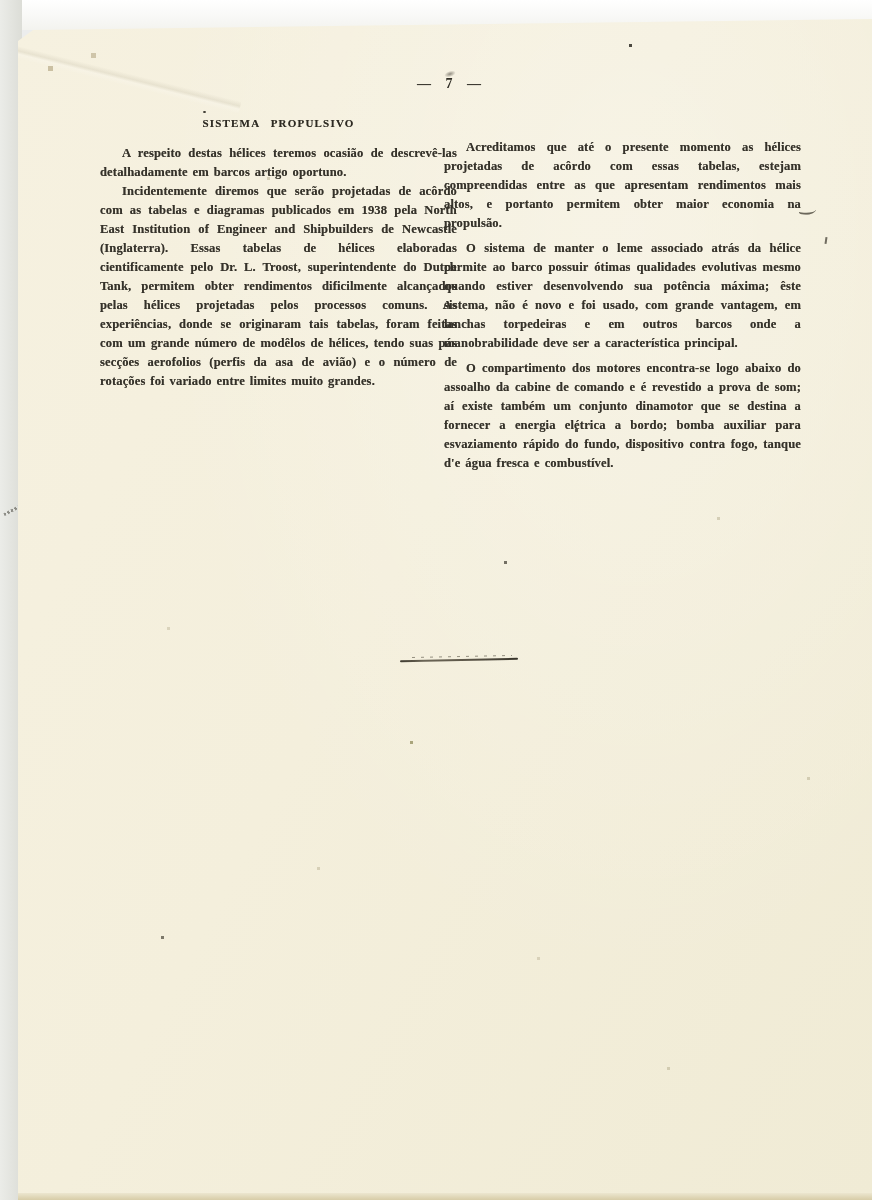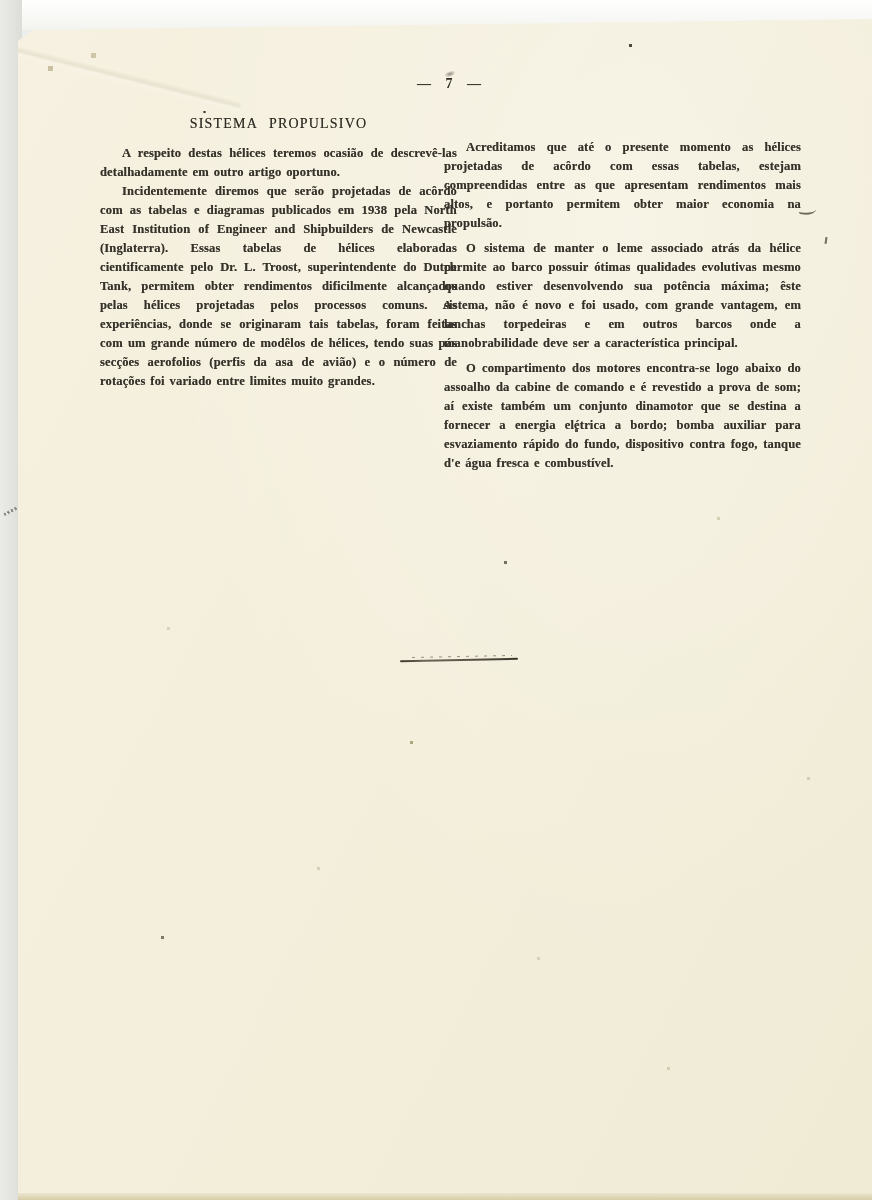--- a/index.html
+++ b/index.html
@@ -37,21 +37,21 @@
   .smudge{position:absolute;left:426px;top:53px;width:12px;height:6px;border-radius:50%;
     transform:rotate(-18deg);
     background:radial-gradient(rgba(60,55,45,.55),rgba(60,55,45,0) 70%);}
   .col{position:absolute;width:357px;font-size:12.6px;line-height:19px;font-weight:bold;
     text-align:justify;letter-spacing:.12px;word-spacing:1.6px;color:#35322a;
     text-shadow:0 0 .4px rgba(49,46,38,.55);}
   .col-left{left:82px;top:97px;}
   .col-right{left:426px;top:100px;margin-top:20px;}
   .col p{margin:0;text-indent:22px;}
   .col-right p + p{margin-top:6px;}
-  h1.title{font-size:14px;line-height:17px;font-weight:normal;text-align:center;
+  h1.title{font-size:11px;line-height:17px;font-weight:bold;text-align:center;
     letter-spacing:1.2px;word-spacing:7px;margin:0 0 12px 0;color:#2e2b23;position:relative;}
   .title-dot{position:absolute;left:103px;top:-4px;width:3px;height:2px;border-radius:50%;
     background:#3a372e;}
   
   .strike-line{position:absolute;left:382px;top:638px;width:118px;height:6px;
     transform:rotate(-1.2deg);}
   .strike-line::before{content:"";position:absolute;left:0;top:3px;width:118px;height:2px;
     background:linear-gradient(90deg,#3f3b30,#6b6556 20%,#5d5749 55%,#3f3b30 92%,#36332a);
     border-radius:1px;}
   .strike-line::after{content:"";position:absolute;left:12px;top:0;width:100px;height:1px;
@@ -88,21 +88,21 @@
 <div class="sheet">
   <div class="crease"></div>
   <div class="specks"></div>
 
   <div class="page-number">— 7 —</div>
   <div class="smudge"></div>
 
   <div class="col col-left">
     <h1 class="title">SISTEMA PROPULSIVO</h1>
     <div class="title-dot"></div>
-    <p>A respeito destas hélices teremos ocasião de descrevê-las detalhadamente em outro artigo oportuno.</p>
+    <p>A respeito destas hélices teremos ocasião de descrevê-las detalhadamente em barcos artigo oportuno.</p>
     <p>Incidentemente diremos que serão projetadas de acôrdo com as tabelas e diagramas publicados em 1938 pela North East Institution of Engineer and Shipbuilders de Newcastle (Inglaterra). Essas tabelas de hélices elaboradas cientificamente pelo Dr. L. Troost, superintendente do Dutch Tank, permitem obter rendimentos dificilmente alcançados pelas hélices projetadas pelos processos comuns. As experiências, donde se originaram tais tabelas, foram feitas com um grande número de modêlos de hélices, tendo suas pás secções aerofolios (perfis da asa de avião) e o número de rotações foi variado entre limites muito grandes.</p>
   </div>
 
   <div class="col col-right">
     <p>Acreditamos que até o presente momento as hélices projetadas de acôrdo com essas tabelas, estejam compreendidas entre as que apresentam rendimentos mais altos, e portanto permitem obter maior economia na propulsão.</p>
     <p>O sistema de manter o leme associado atrás da hélice permite ao barco possuir ótimas qualidades evolutivas mesmo quando estiver desenvolvendo sua potência máxima; êste sistema, não é novo e foi usado, com grande vantagem, em lanchas torpedeiras e em outros barcos onde a manobrabilidade deve ser a característica principal.</p>
     <p>O compartimento dos motores encontra-se logo abaixo do assoalho da cabine de comando e é revestido a prova de som; aí existe também um conjunto dinamotor que se destina a fornecer a energia elétrica a bordo; bomba auxiliar para esvaziamento rápido do fundo, dispositivo contra fogo, tanque d'e água fresca e combustível.</p>
   </div>
 
   <div class="pen-tick"></div>

